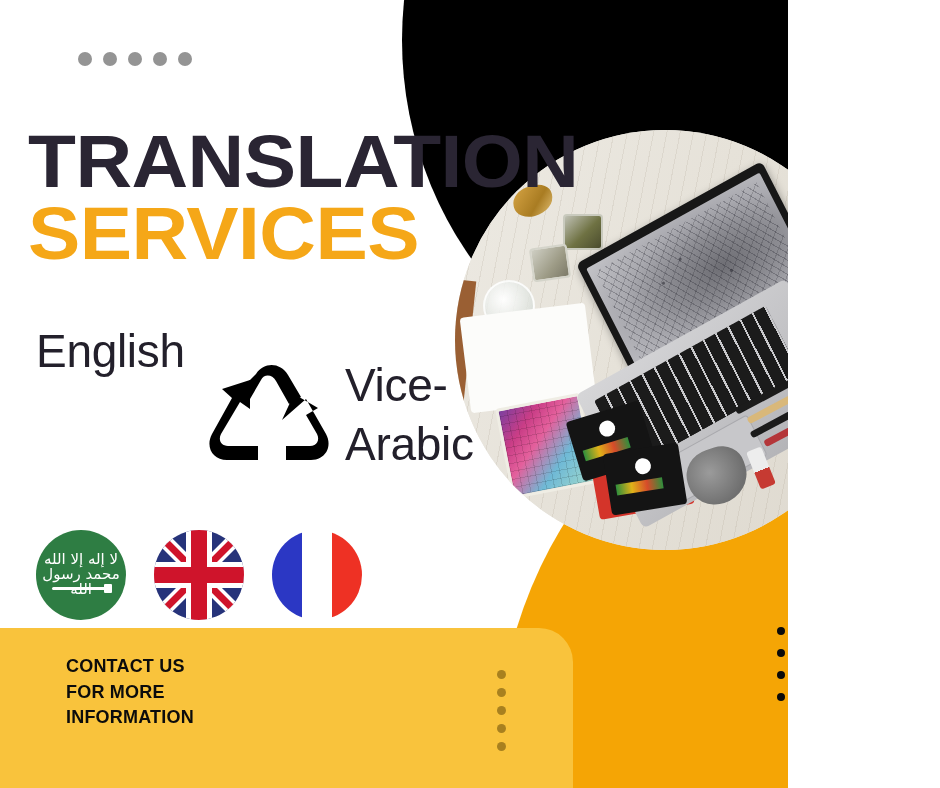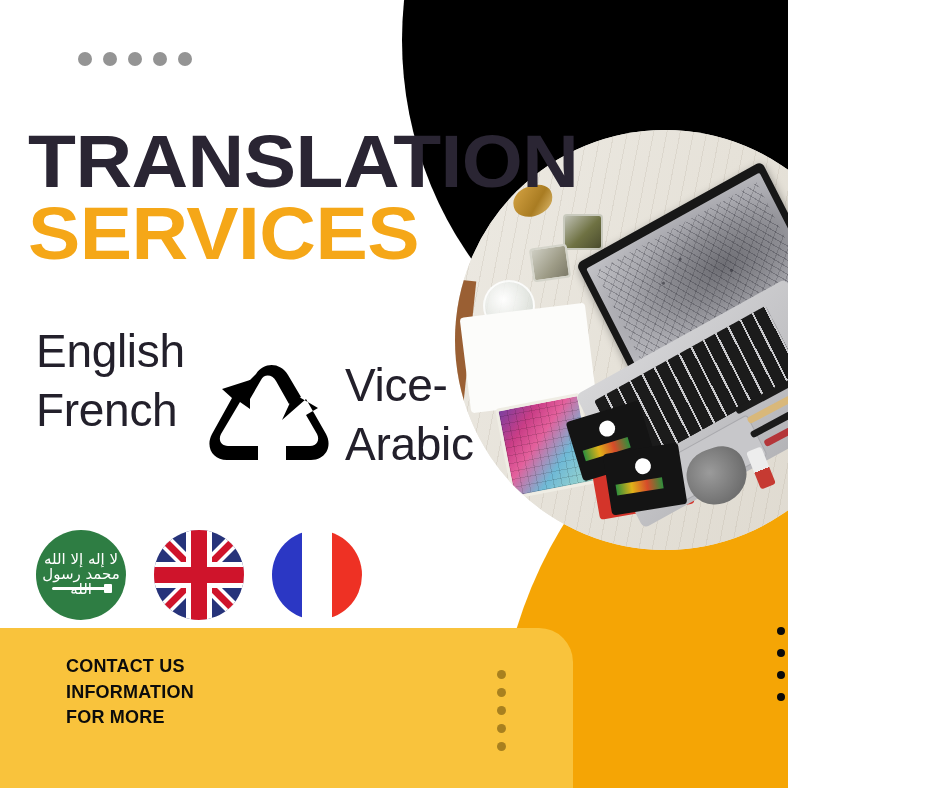--- a/index.html
+++ b/index.html
@@ -536,21 +536,20 @@
     <i></i>
   </div>
 
   <div class="headline">
     <span class="l1">TRANSLATION</span>
     <span class="l2">SERVICES</span>
   </div>
 
   <div class="lang-list">
     <span>English</span>
-    <span>French</span>
   </div>
 
   <svg class="recycle-icon" viewBox="0 0 130 112">
     <path d="M50 16 C58 4, 74 4, 82 17 L95 39 L83 46 L70 23 C66 16, 58 16, 55 22 L44 41 L32 34 Z" fill="#000"></path>
     <path d="M100 41 L120 76 C127 89, 119 102, 105 102 L80 102 L80 88 L104 88 C111 88, 114 82, 111 76 L100 57 L112 50 L88 36 L76 62 Z" fill="#000"></path>
     <path d="M26 40 L6 76 C-1 89, 7 102, 21 102 L52 102 L52 88 L22 88 C15 88, 12 82, 15 76 L34 44 L44 51 L44 22 L16 31 Z" fill="#000"></path>
   </svg>
 
   <div class="vice-versa">
     <span>Vice-</span>
@@ -575,22 +574,22 @@
     <div class="flag flag-fr">
       <i class="fr-b"></i>
       <i class="fr-w"></i>
       <i class="fr-r"></i>
     </div>
   </div>
 
   <div class="contact-banner">
     <div class="contact-text">
       <span>CONTACT US</span>
+      <span>FOR MORE</span>
       <span>INFORMATION</span>
-      <span>FOR MORE</span>
     </div>
   </div>
 
   <div class="banner-dots">
     <i></i>
     <i></i>
     <i></i>
     <i></i>
     <i></i>
   </div>

